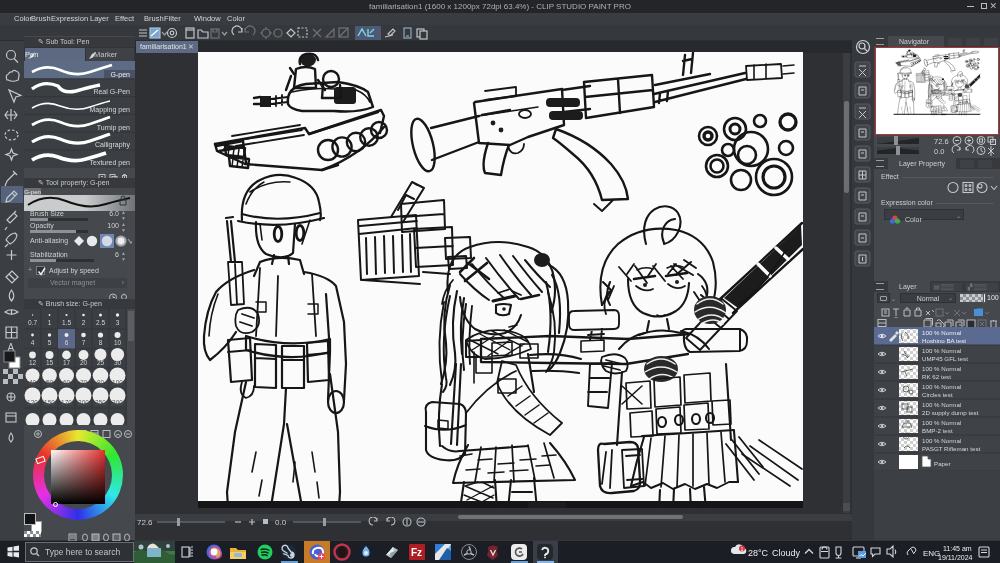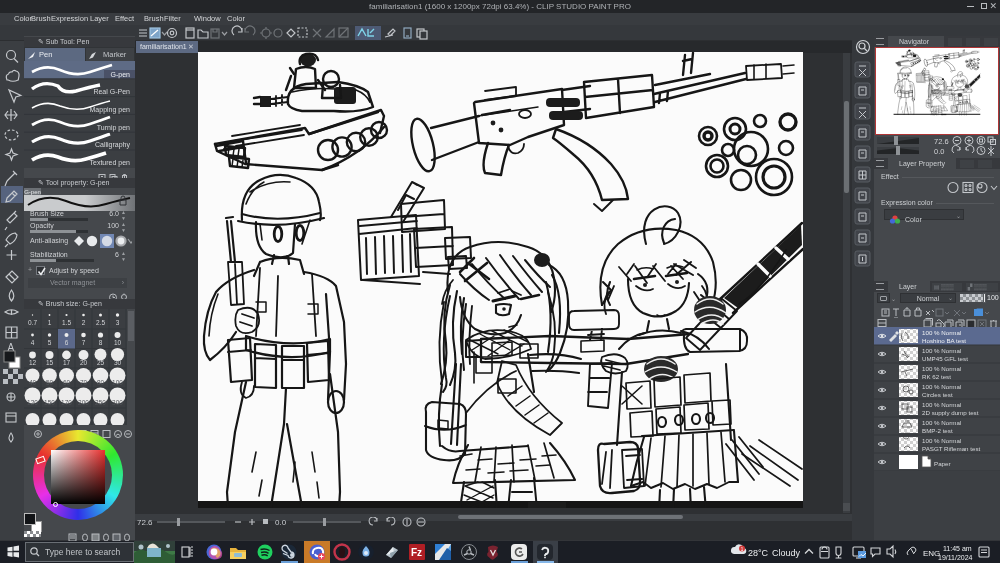--- a/index.html
+++ b/index.html
@@ -110,24 +110,24 @@
   </g>
  </svg>
 </div>
 
 <div id="leftpanels" class="abs" style="left:24px;top:36px;width:111px;height:504px;background:#45484c;font-family:'Liberation Sans',sans-serif;">
 
  <div class="abs" style="left:0;top:1px;width:111px;height:10px;background:#37393d;color:#c9ccd0;font-size:7px;line-height:10px;"><span style="margin-left:14px;">✎ Sub Tool: Pen</span></div>
  <div class="abs" style="left:0;top:11px;width:111px;height:14px;background:#313437;">
   <div class="abs" style="left:1px;top:1px;width:60px;height:13px;background:#5c6981;color:#e8ebf0;font-size:7.5px;line-height:13px;"><svg width="10" height="10" style="position:absolute;left:2px;top:2px;">
           <path d="M1,9 l5,-2 l2,-5 l-3,3 z" fill="#eef0f3"></path>
-        </svg><span style="margin-left:14px;">Pen</span></div>
+        </svg><span style="">Pen</span></div>
   <div class="abs" style="left:62px;top:1px;width:48px;height:13px;background:#3e4145;color:#c3c6ca;font-size:7.5px;line-height:13px;"><svg width="10" height="10" style="position:absolute;left:2px;top:2px;">
           <path d="M1,9 l4,-1.5 l3,-5.5 l-4,2 z" fill="#d4d7da"></path>
-        </svg><span style="margin-left:17px;">Marker</span></div>
+        </svg><span style="margin-left:8px;">Marker</span></div>
  </div>
  <div class="abs" style="left:0;top:25px;width:111px;height:107px;background:#3b3e42;">
   <svg width="111" height="107">
    <rect x="0" y="0" width="111" height="17.8" fill="#5e6b85"></rect>
         <rect x="80" y="9" width="31" height="9" fill="#4a5167"></rect>
    <g fill="none" stroke="#fff">
     <path d="M8,11 q14,-8 28,-2 q16,7 30,2 q12,-4 22,-7" stroke-width="2.6"></path>
     <path d="M8,28 q12,-9 26,-3 q5,8 18,5 q14,-4 24,-6" stroke-width="3.4"></path>
     <path d="M8,47 q14,-8 28,-2 q16,6 30,1 q12,-4 20,-6" stroke-width="1.6"></path>
     <path d="M8,64 q14,-9 28,-3 q16,7 30,2 q12,-4 20,-7" stroke-width="2.8"></path>

